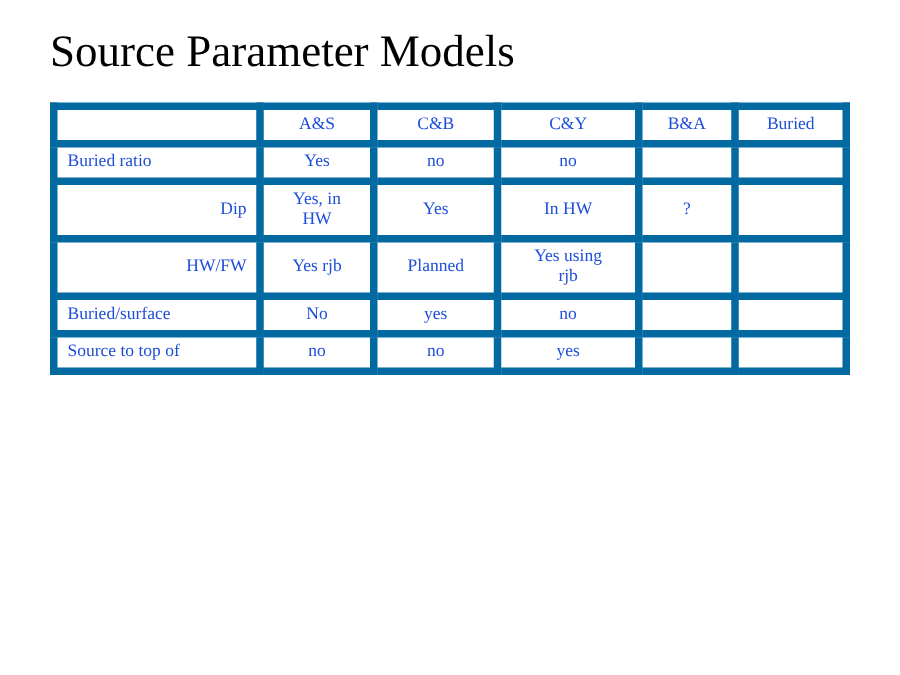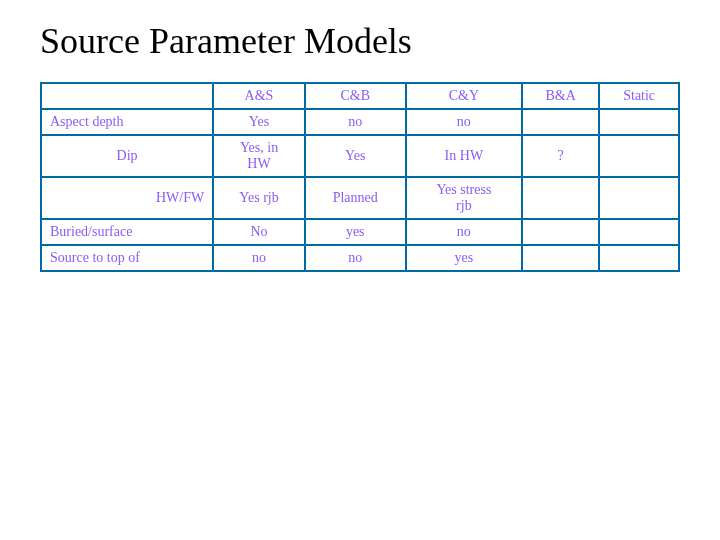--- a/index.html
+++ b/index.html
@@ -20,25 +20,25 @@
       font-weight: normal;
       margin-bottom: 20px;
       color: #000;
     }
     table {
       border-collapse: collapse;
       width: 100%;
       font-size: 14px;
     }
     td, th {
-      border: 2px solid #0369a1;
+      border: 6px solid #0369a1;
       padding: 4px 8px;
       text-align: center;
       vertical-align: middle;
-      color: #8b5cf6;
+      color: #1d4ed8;
     }
     td:first-child {
       text-align: left;
     }
     tr:first-child td {
       font-weight: normal;
     }
   </style>
 </head>
 <body>
@@ -47,55 +47,55 @@
 
   <table>
 
     <thead>
       <tr>
         <td></td>
         <td>A&amp;S</td>
         <td>C&amp;B</td>
         <td>C&amp;Y</td>
         <td>B&amp;A</td>
-        <td>Static</td>
+        <td>Buried</td>
       </tr>
     </thead>
     <tbody>
 
 
       <tr>
-        <td>Aspect depth</td>
+        <td>Buried ratio</td>
         <td>Yes</td>
         <td>no</td>
         <td>no</td>
         <td></td>
         <td></td>
       </tr>
 
 
       <tr>
-        <td style="text-align:center;">Dip</td>
+        <td style="text-align:right;">Dip</td>
         <td>
           <span>Yes, in</span><br>
           <span>HW</span>
         </td>
         <td>Yes</td>
         <td>In HW</td>
         <td>?</td>
         <td></td>
       </tr>
 
 
       <tr>
         <td style="text-align:right;">HW/FW</td>
         <td>Yes  rjb</td>
         <td>Planned</td>
         <td>
-          <span>Yes stress</span><br>
+          <span>Yes using</span><br>
           <span>rjb</span>
         </td>
         <td></td>
         <td></td>
       </tr>
 
 
       <tr>
         <td style="">Buried/surface</td>
         <td>No</td>

